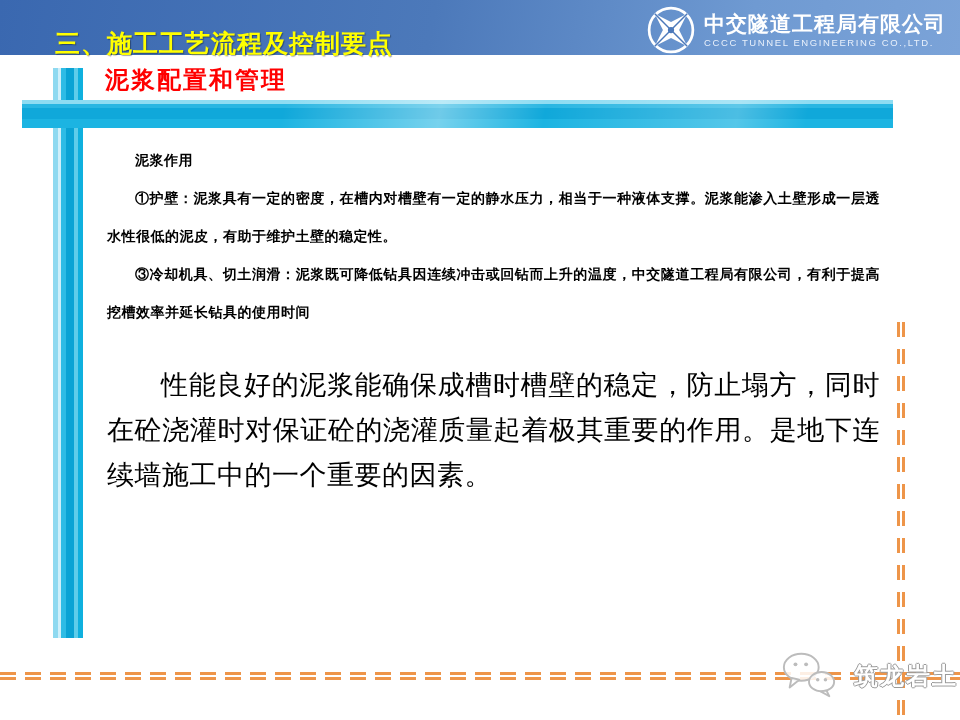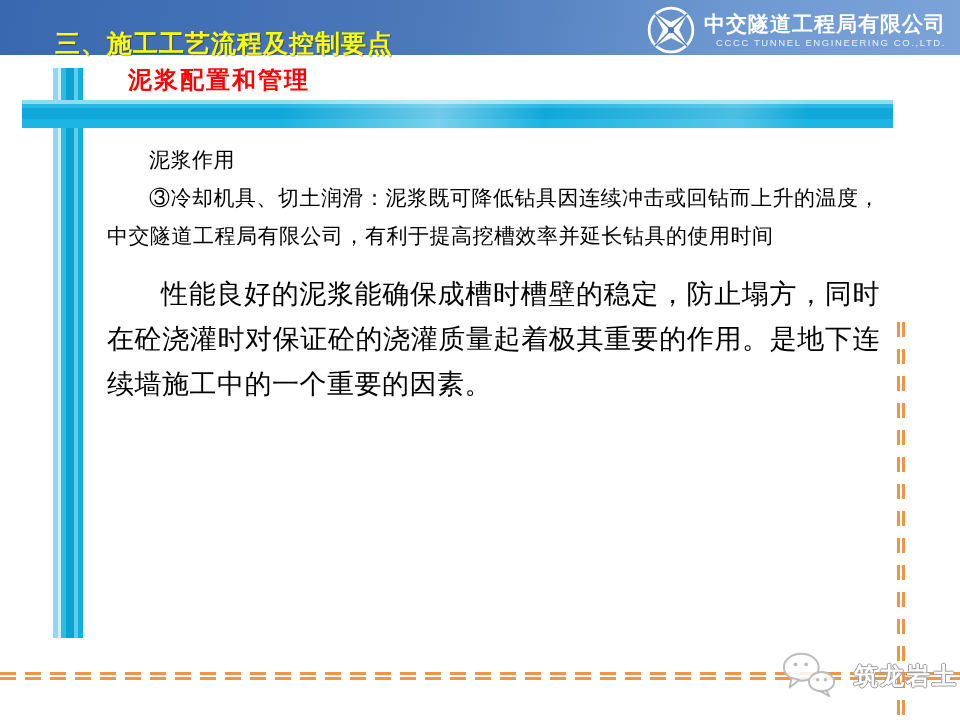--- a/index.html
+++ b/index.html
@@ -8,44 +8,44 @@
   .slide{position:relative;width:960px;height:720px;background:#ffffff;}
 
   
   .header{position:absolute;left:0;top:0;width:960px;height:55px;
           background:linear-gradient(100deg,#3a68b0 0%,#4c79ba 45%,#6f9ad2 78%,#7ba3d8 100%);}
   .header-title{position:absolute;left:55px;top:27px;font-size:25px;font-weight:bold;
           color:#ffff00;letter-spacing:1px;text-shadow:1px 1px 1px rgba(0,0,0,.35);}
   .logo{position:absolute;right:14px;top:5px;display:flex;align-items:center;gap:8px;}
   .logo-icon svg{display:block;}
   .logo-cn{font-size:21px;font-weight:bold;color:#ffffff;letter-spacing:1px;line-height:26px;}
-  .logo-en{font-size:9.5px;color:#e8f0fb;letter-spacing:1.6px;line-height:12px;text-align:right;}
+  .logo-en{font-size:9.5px;color:#e8f0fb;letter-spacing:1.6px;line-height:12px;}
 
   
-  .subtitle{position:absolute;left:128px;top:64px;font-size:24px;font-weight:bold;
+  .subtitle{position:absolute;left:105px;top:64px;font-size:24px;font-weight:bold;
           color:#ff0000;letter-spacing:2px;}
 
   
   .vbar{position:absolute;left:53px;top:68px;width:30px;height:570px;
         background:linear-gradient(to right,
           #8ed9f0 0 5px,#cfeffa 5px 8px,#2ebce5 8px 13px,
           #0aa3d4 13px 21px,#5ecdea 21px 25px,#0fb0de 25px 30px);}
   .hband{position:absolute;left:22px;top:100px;width:871px;height:28px;
         background:linear-gradient(to bottom,
           #8edcf2 0 4px,#29b6e2 4px 8px,#10a8da 8px 19px,#1cb4e2 19px 28px);}
   .hband::after{content:"";position:absolute;inset:0;
         background:linear-gradient(100deg,transparent 30%,rgba(255,255,255,.4) 48%,
           transparent 60%,rgba(255,255,255,.25) 82%,transparent 90%);}
 
   
   .content{position:absolute;left:107px;top:141px;width:773px;color:#000;}
   .content p{margin:0;text-indent:2em;text-align:justify;
-        font-size:21px;font-weight:normal;line-height:38px;letter-spacing:.5px;}
-  .content p.summary{font-family:Liberation Sans, sans-serif;font-weight:normal;
-        font-size:27px;line-height:45px;margin-top:17px;letter-spacing:.5px;}
+        font-size:14px;font-weight:bold;line-height:38px;letter-spacing:.5px;}
+  .content p.summary{font-family:Liberation Mono, monospace;font-weight:normal;
+        font-size:27px;line-height:45px;margin-top:34px;letter-spacing:.5px;}
 
   
   .h-dash{position:absolute;left:0;top:672px;width:960px;height:8px;
         background:
           linear-gradient(to bottom,transparent 0 3px,#ffffff 3px 5px,transparent 5px 8px),
           repeating-linear-gradient(to right,#ee9549 0 16px,transparent 16px 25px);}
   .v-dash{position:absolute;left:897px;top:322px;width:8px;height:398px;
         background:
           linear-gradient(to right,transparent 0 3px,#ffffff 3px 5px,transparent 5px 8px),
           repeating-linear-gradient(to bottom,#ee9549 0 15px,transparent 15px 27px);}
@@ -83,20 +83,21 @@
     </div>
   </div>
 
   <div class="subtitle">泥浆配置和管理</div>
 
   <div class="vbar"></div>
   <div class="hband"></div>
 
   <div class="content">
     <p>泥浆作用</p>
+    <p>①护壁：泥浆具有一定的密度，在槽内对槽壁有一定的静水压力，相当于一种液体支撑。泥浆能渗入土壁形成一层透水性很低的泥皮，有助于维护土壁的稳定性。</p>
     <p>③冷却机具、切土润滑：泥浆既可降低钻具因连续冲击或回钻而上升的温度，中交隧道工程局有限公司，有利于提高挖槽效率并延长钻具的使用时间</p>
     <p class="summary">性能良好的泥浆能确保成槽时槽壁的稳定，防止塌方，同时在砼浇灌时对保证砼的浇灌质量起着极其重要的作用。是地下连续墙施工中的一个重要的因素。</p>
   </div>
 
   <div class="h-dash"></div>
   <div class="v-dash"></div>
 
   <div class="watermark">
     <span>
       <svg width="58" height="48" viewBox="0 0 60 48">

